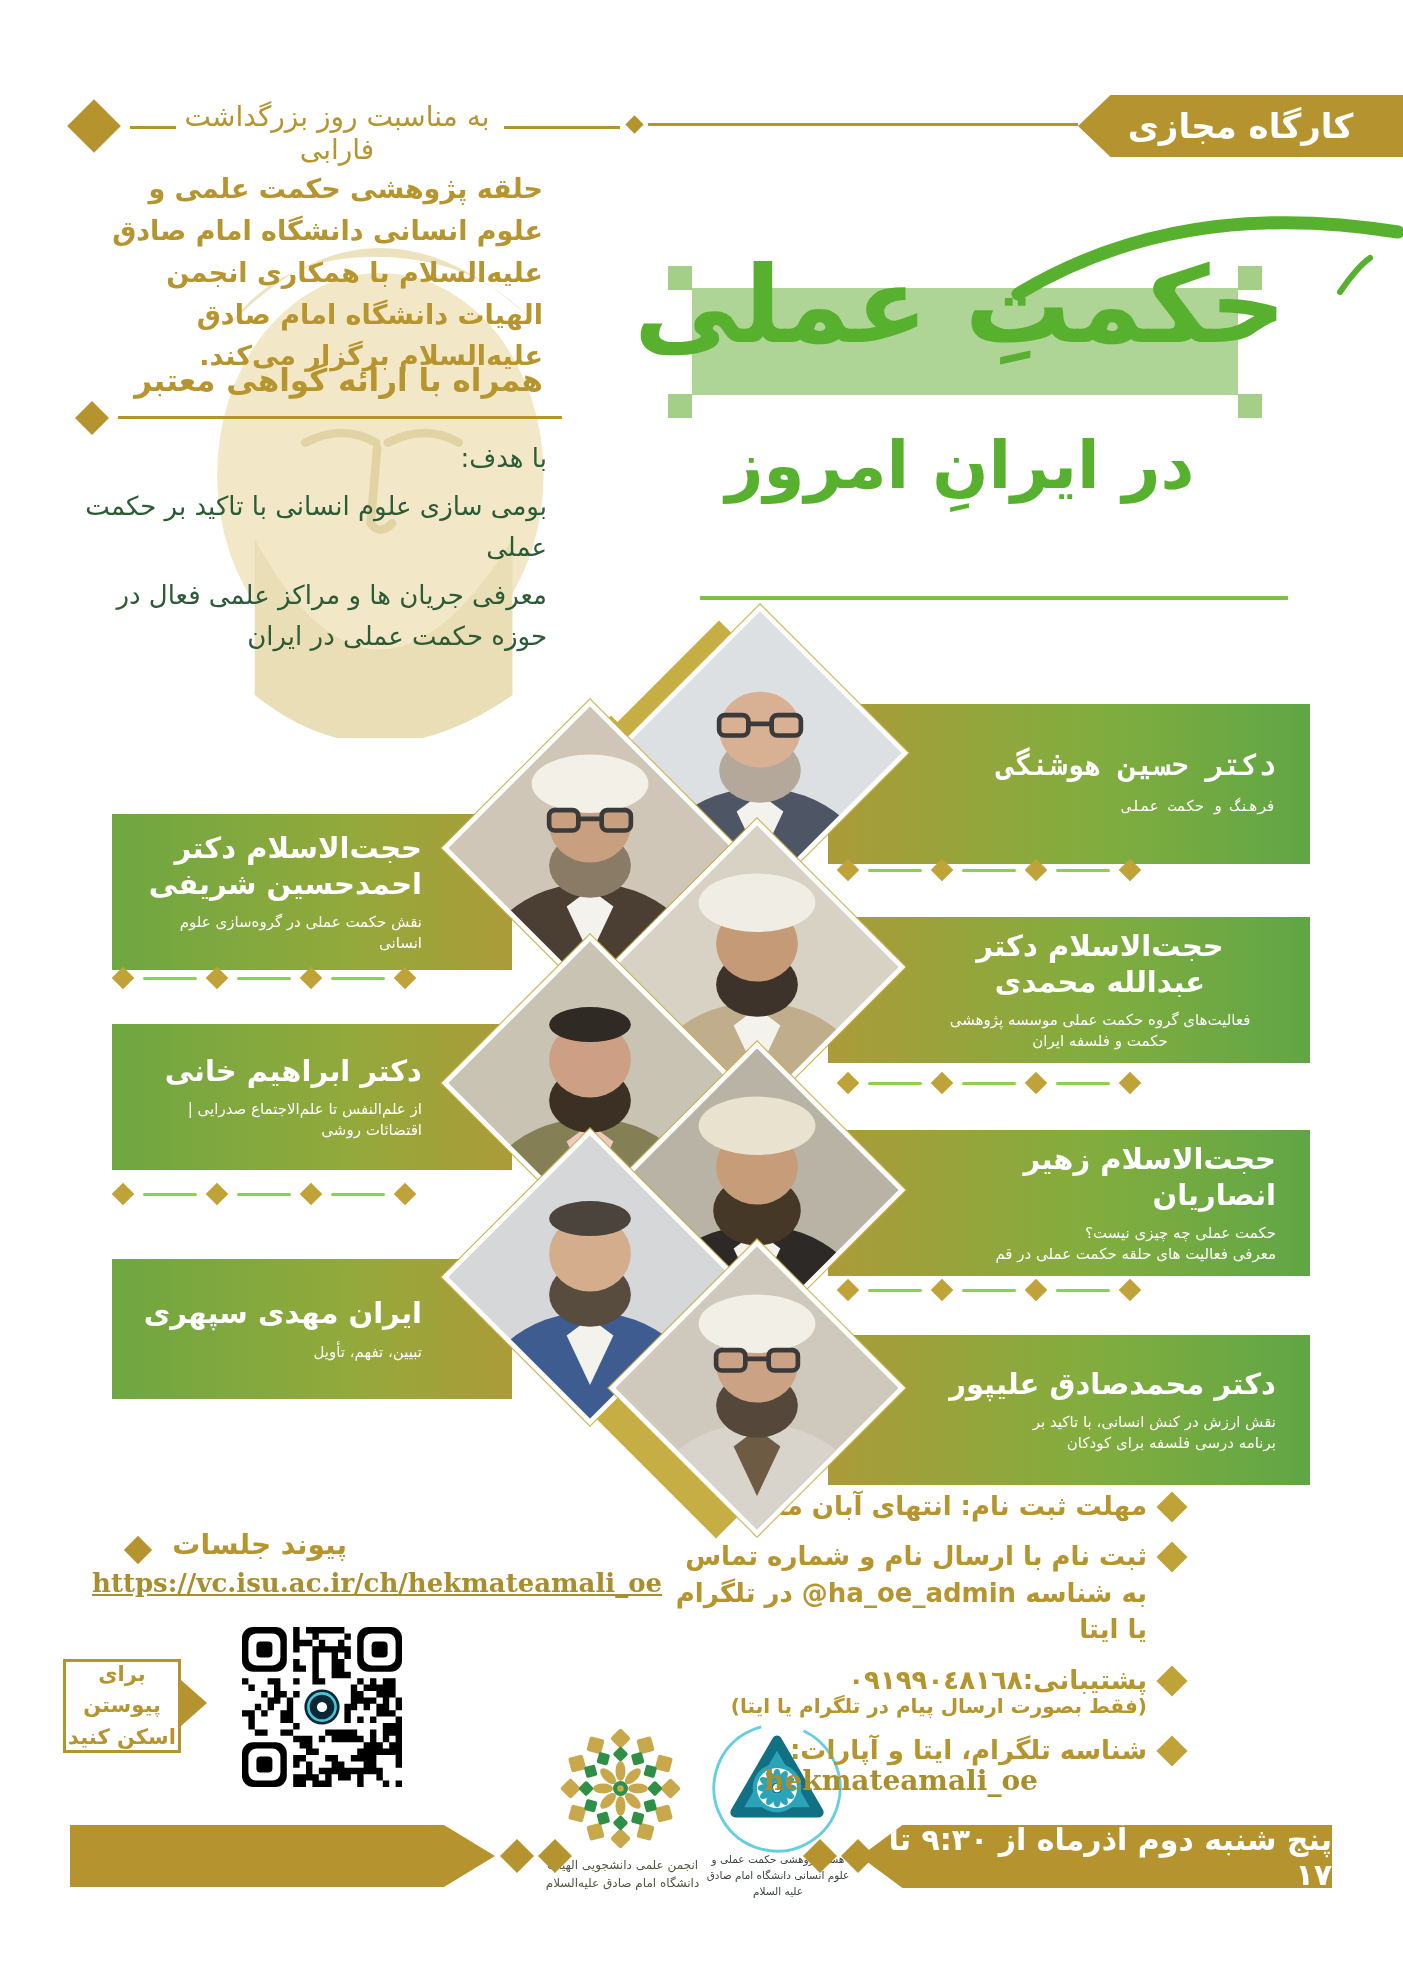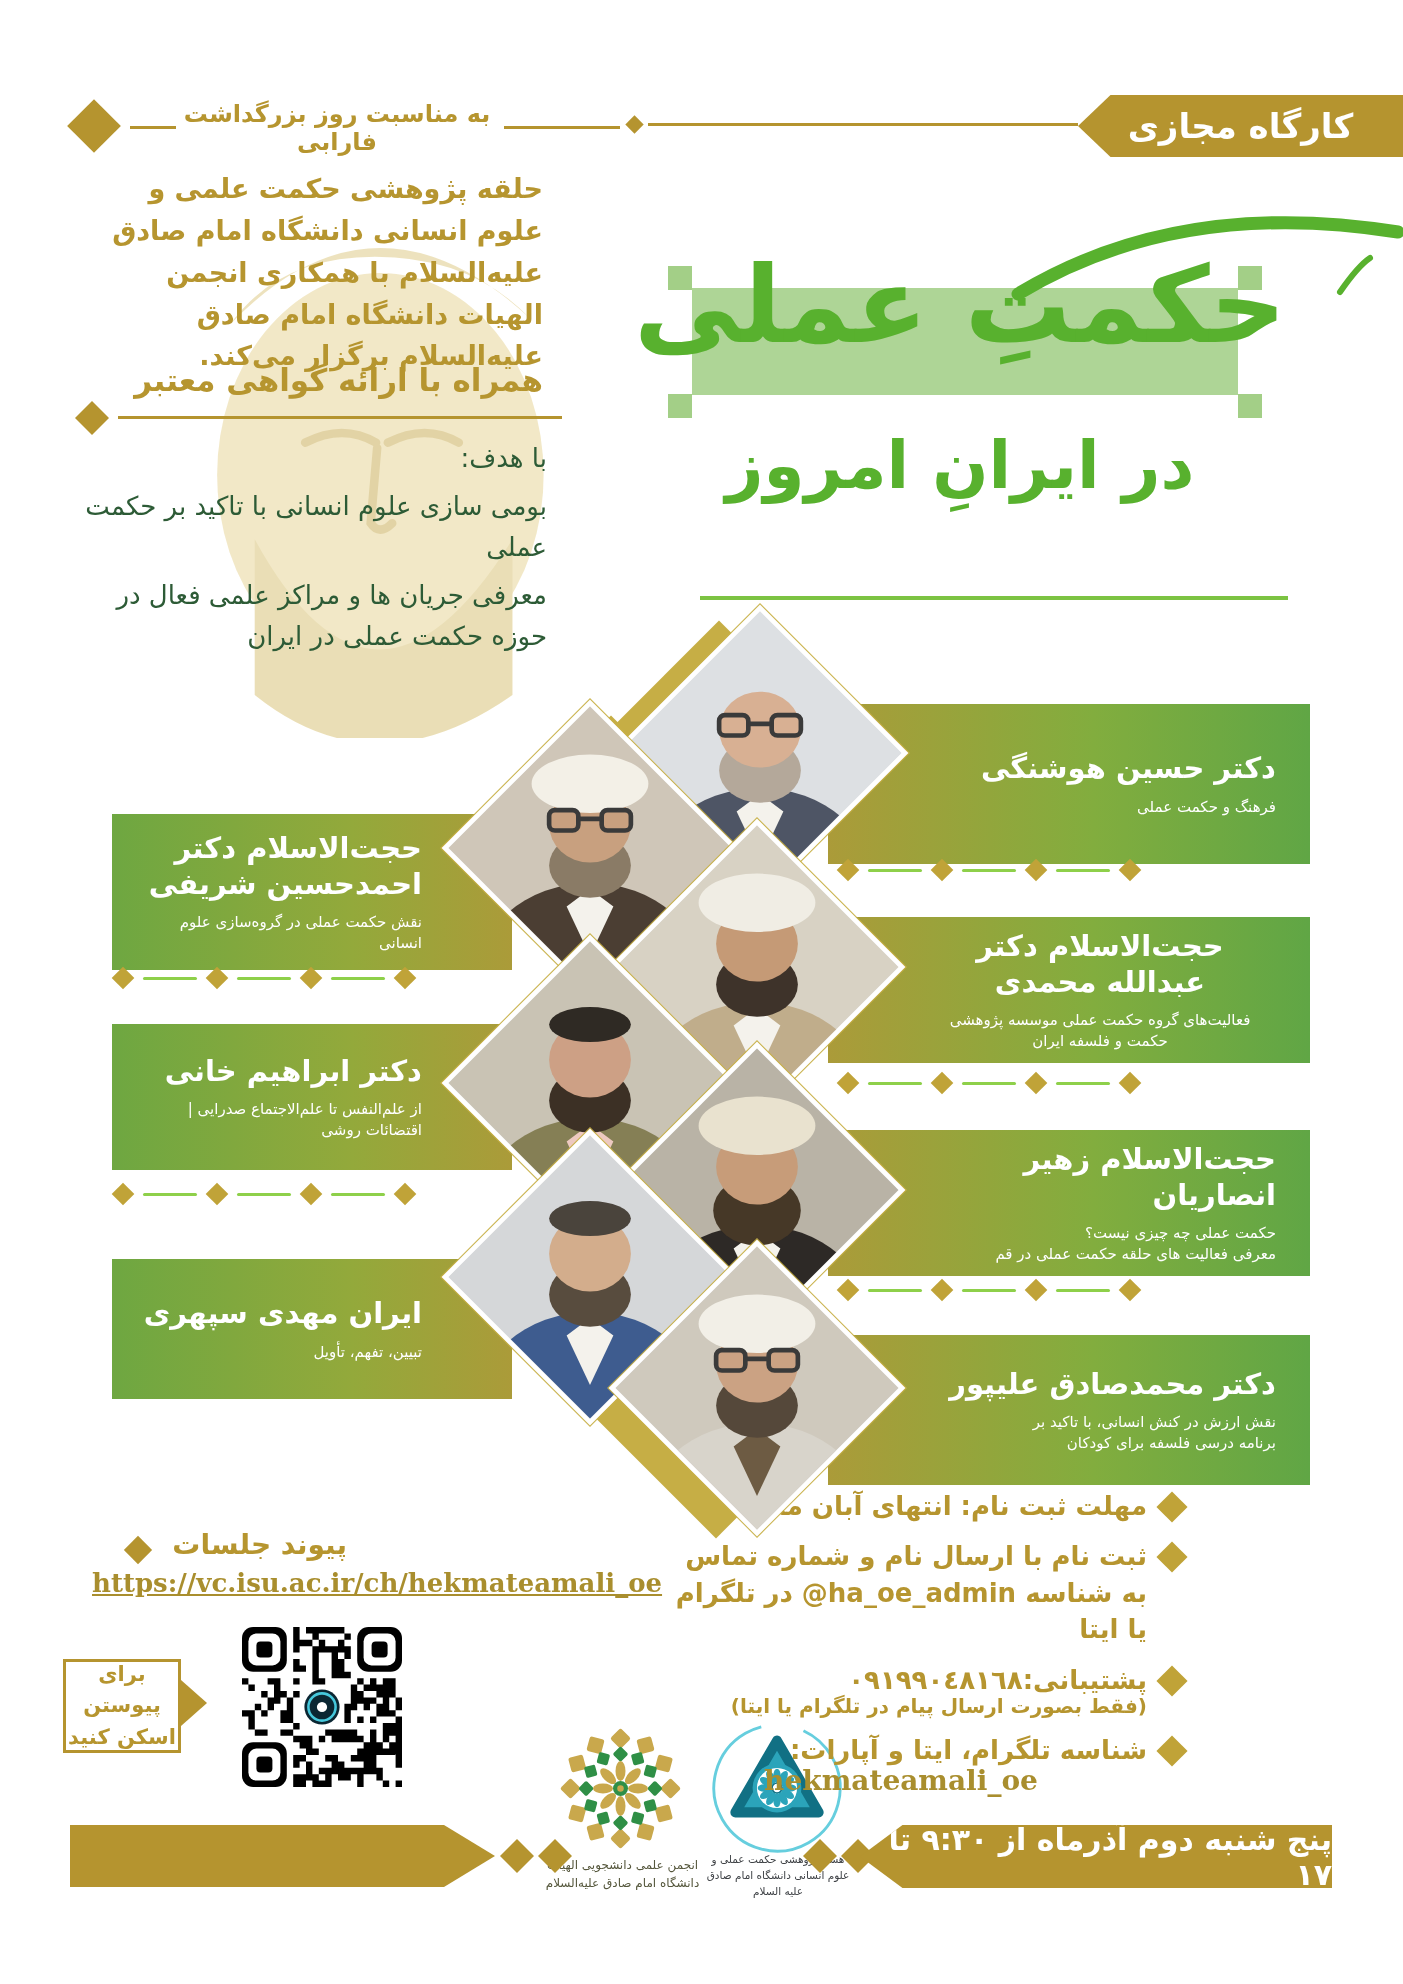--- a/index.html
+++ b/index.html
@@ -18,21 +18,21 @@
     clip-path:polygon(0 50%,10% 0,100% 0,100% 100%,10% 100%);
     display:flex;align-items:center;justify-content:center;
     color:#fff;font-size:34px;font-weight:bold;
   }
   .badge-line{left:648px;top:123px;width:430px;height:3px;background:#b5942f;}
   .mini-diamond{width:13px;height:13px;background:#b5942f;transform:rotate(45deg);}
 
   
   .big-diamond{left:75px;top:107px;width:38px;height:38px;background:#b5942f;transform:rotate(45deg);}
   .dash{height:3px;background:#b5942f;}
-  .occasion{left:178px;top:100px;width:318px;text-align:center;font-size:24px;font-weight:bold;}
+  .occasion{left:178px;top:100px;width:318px;text-align:center;font-size:28px;font-weight:normal;}
   .host{left:85px;top:168px;width:458px;text-align:right;font-size:27px;font-weight:bold;line-height:1.55;}
   .cert{left:85px;top:362px;width:458px;text-align:right;font-size:31px;font-weight:bold;}
   .sep2-diamond{left:80px;top:406px;width:24px;height:24px;background:#b5942f;transform:rotate(45deg);}
   .sep2-line{left:118px;top:416px;width:444px;height:2.5px;background:#b5942f;}
   .goals{left:55px;top:438px;width:492px;text-align:right;font-size:26px;color:#2d5b36;line-height:1.6;}
   .goals .g-item{margin-top:6px;}
 
   
   .farabi{left:105px;top:158px;opacity:.8;z-index:0;}
   .layer{z-index:1;}
@@ -150,21 +150,21 @@
   </svg>
   <div class="abs band"></div>
   <div class="abs handle" style="left:668px;top:266px;"></div>
   <div class="abs handle" style="left:668px;top:394px;"></div>
   <div class="abs handle" style="left:1238px;top:266px;"></div>
   <div class="abs handle" style="left:1238px;top:394px;"></div>
   <div class="abs title1 rtl">حکمتِ عملی</div>
   <div class="abs title2 rtl">در ایرانِ امروز</div>
   <div class="abs title-underline"></div>
 
-  <div class="sp-banner r" style="left:828px;top:704px;width:482px;height:160px;box-sizing:border-box;">
+  <div class="sp-banner r" style="left:828px;top:704px;width:482px;height:160px;box-sizing:border-box;font-family:Liberation Mono, monospace;">
     <div class="sp-name">دکتر حسین هوشنگی</div>
     <div class="sp-topic">فرهنگ و حکمت عملی</div>
   </div>
   <div class="photo-accent" style="left:619px;top:662px;"></div>
   <div class="photo p1" style="left:655px;top:648px;">
     <svg width="292" height="292" viewBox="0 0 100 100">
       <rect width="100" height="100" fill="var(--pbg)"></rect>
         <ellipse cx="50" cy="97" rx="40" ry="35" fill="var(--ptop)"></ellipse>
       <path d="M42,70 L50,87 L58,70 L50,64 Z" fill="#f4f2ec"></path>
         <ellipse cx="50" cy="56" rx="14" ry="11" fill="var(--pbeard)"></ellipse>

